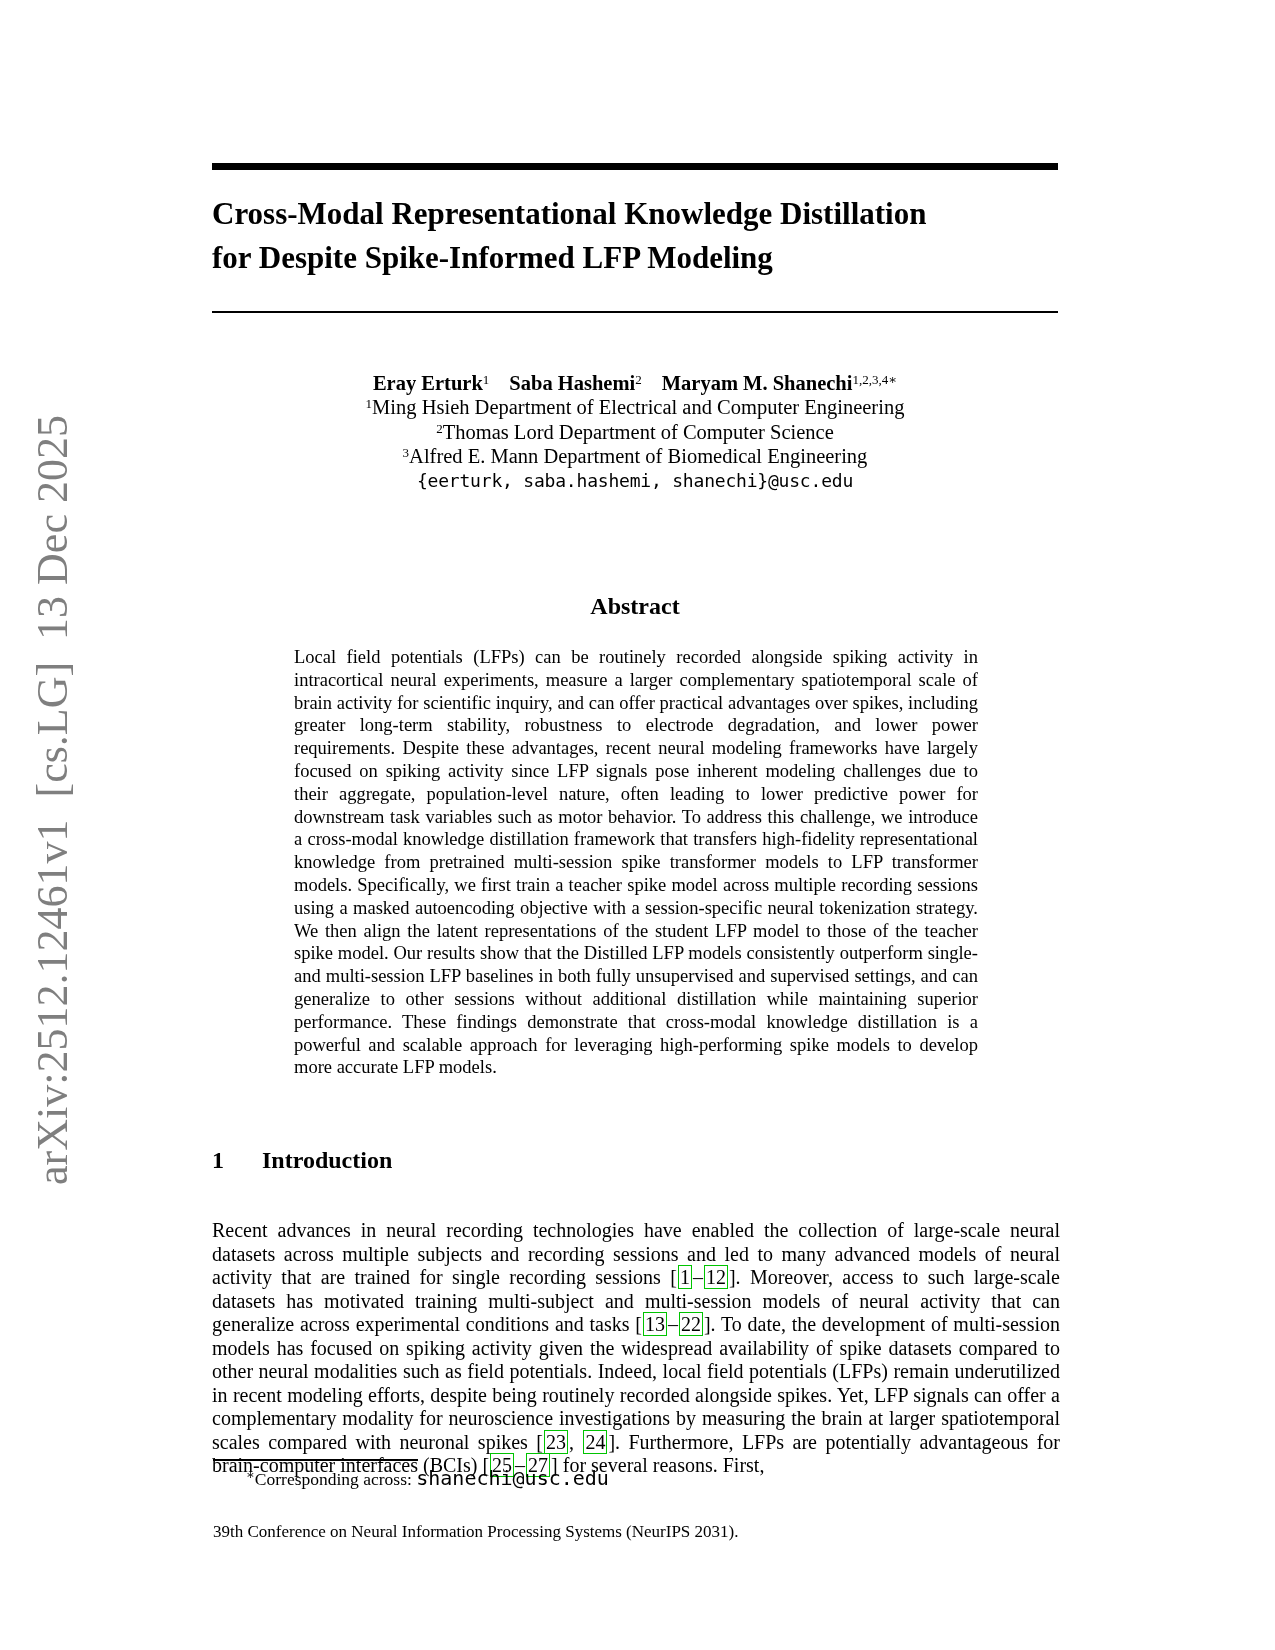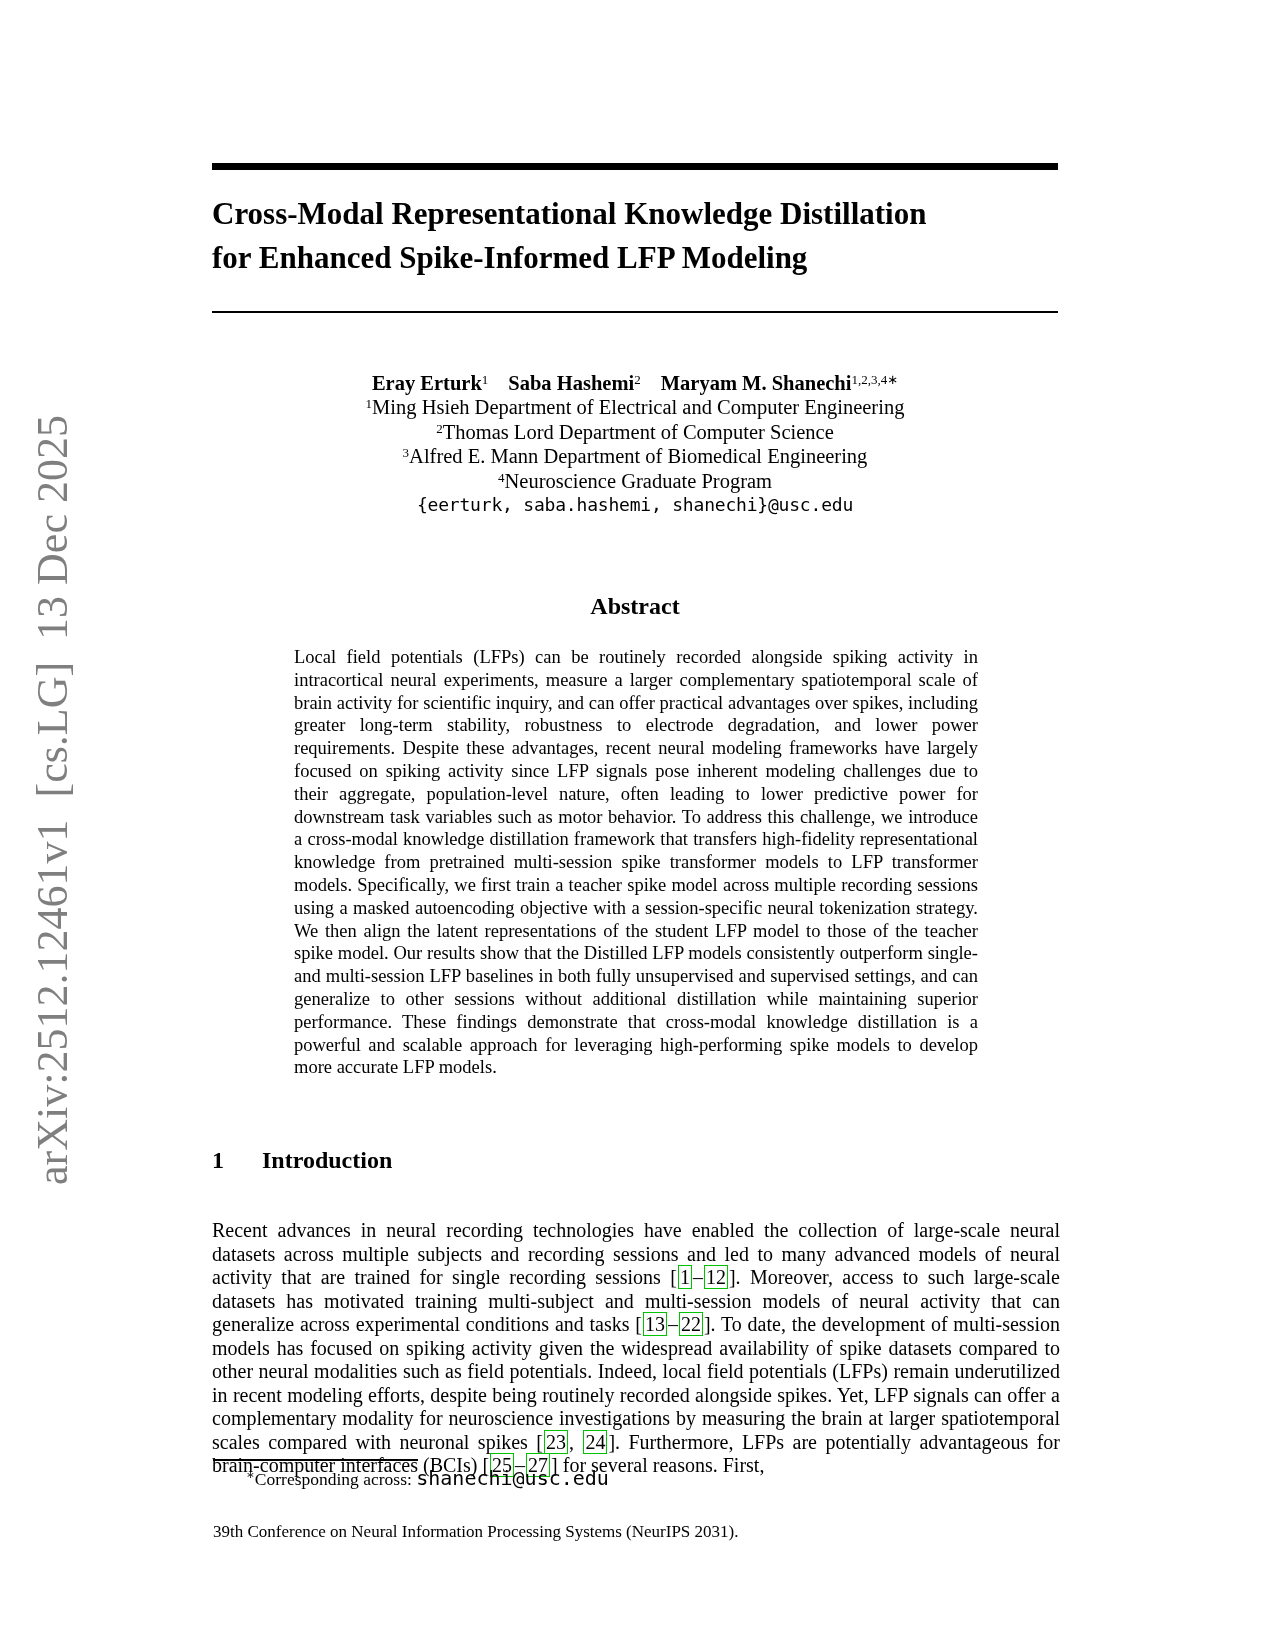--- a/index.html
+++ b/index.html
@@ -35,21 +35,21 @@
   .paper-title {
     position: absolute; left: 212px; top: 192px; width: 846px;
     text-align: left; font-weight: bold; font-size: 31px; line-height: 44px;
   }
 
   
   .author-block {
     position: absolute; left: 212px; top: 371px; width: 846px;
     text-align: center; font-size: 20.5px; line-height: 24.4px;
   }
-  .author-name { font-weight: bold; margin: 0 10px; font-family: Liberation Serif, serif; }
+  .author-name { font-weight: bold; margin: 0 10px; }
   .author-name b { font-weight: bold; }
   sup.s { font-size: 13px; font-weight: normal; vertical-align: 6px; line-height: 0; }
   .email-line { font-family: "DejaVu Sans Mono", "Liberation Mono", monospace; font-size: 18px; letter-spacing: -0.2px; }
 
   
   .abstract-heading {
     position: absolute; left: 212px; top: 593px; width: 846px;
     text-align: center; font-weight: bold; font-size: 24px;
   }
   .abstract-body {
@@ -92,33 +92,32 @@
 <body>
 
 <div class="page">
 
   <div class="watermark">arXiv:2512.12461v1  [cs.LG]  13 Dec 2025</div>
 
   <div class="rule-thick"></div>
 
   <div class="paper-title">
     <div>Cross-Modal Representational Knowledge Distillation</div>
-    <div>for Enhanced Spike-Informed LFP Modeling</div>
+    <div>for Despite Spike-Informed LFP Modeling</div>
   </div>
 
   <div class="rule-thin"></div>
 
   <div class="author-block">
     <div>
       <span class="author-name"><b>Eray Erturk</b><sup class="s">1</sup></span><span class="author-name"><b>Saba Hashemi</b><sup class="s">2</sup></span><span class="author-name"><b>Maryam M. Shanechi</b><sup class="s">1,2,3,4∗</sup></span>
     </div>
     <div><sup class="s">1</sup><span>Ming Hsieh Department of Electrical and Computer Engineering</span></div>
     <div><sup class="s">2</sup><span>Thomas Lord Department of Computer Science</span></div>
     <div><sup class="s">3</sup><span>Alfred E. Mann Department of Biomedical Engineering</span></div>
-    <div><sup class="s">4</sup><span>Neuroscience Graduate Program</span></div>
     <div class="email-line">{eerturk, saba.hashemi, shanechi}@usc.edu</div>
   </div>
 
   <div class="abstract-heading">Abstract</div>
 
   <div class="abstract-body">Local field potentials (LFPs) can be routinely recorded alongside spiking activity in intracortical neural experiments, measure a larger complementary spatiotemporal scale of brain activity for scientific inquiry, and can offer practical advantages over spikes, including greater long-term stability, robustness to electrode degradation, and lower power requirements. Despite these advantages, recent neural modeling frameworks have largely focused on spiking activity since LFP signals pose inherent modeling challenges due to their aggregate, population-level nature, often leading to lower predictive power for downstream task variables such as motor behavior. To address this challenge, we introduce a cross-modal knowledge distillation framework that transfers high-fidelity representational knowledge from pretrained multi-session spike transformer models to LFP transformer models. Specifically, we first train a teacher spike model across multiple recording sessions using a masked autoencoding objective with a session-specific neural tokenization strategy. We then align the latent representations of the student LFP model to those of the teacher spike model. Our results show that the Distilled LFP models consistently outperform single- and multi-session LFP baselines in both fully unsupervised and supervised settings, and can generalize to other sessions without additional distillation while maintaining superior performance. These findings demonstrate that cross-modal knowledge distillation is a powerful and scalable approach for leveraging high-performing spike models to develop more accurate LFP models.</div>
 
   <div class="section-heading">
     <span class="section-number">1</span><span>Introduction</span>
   </div>

